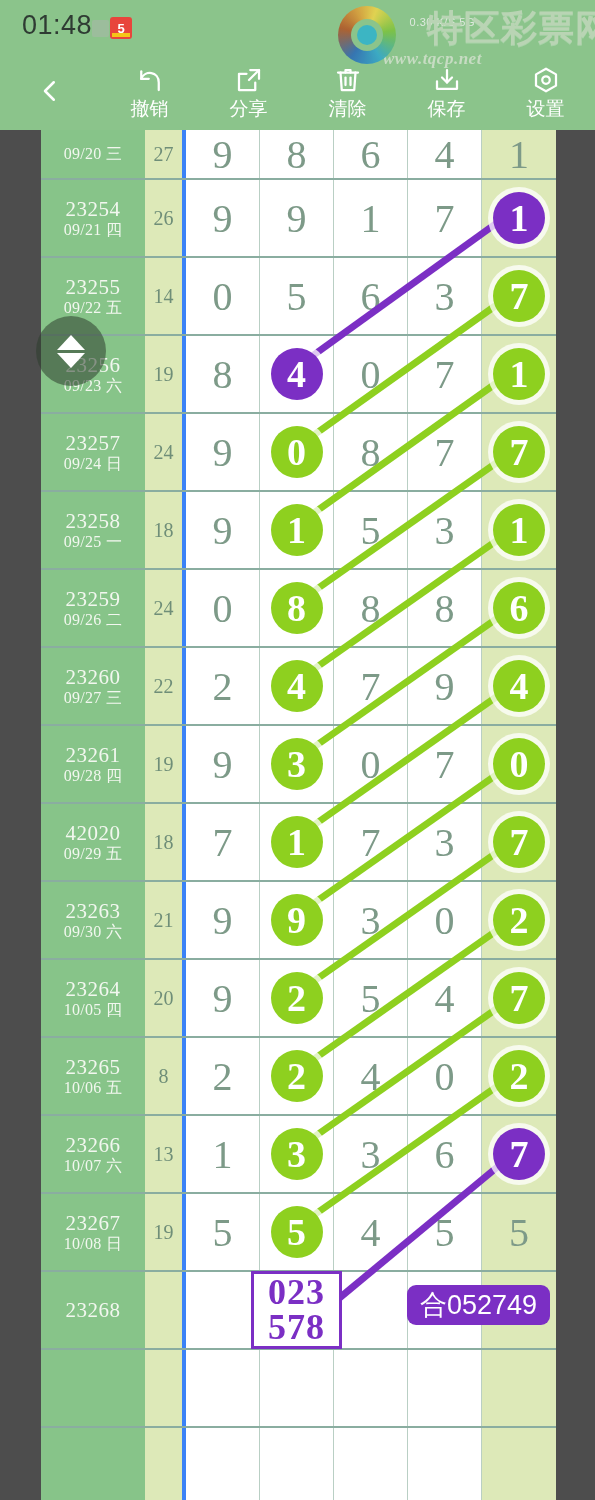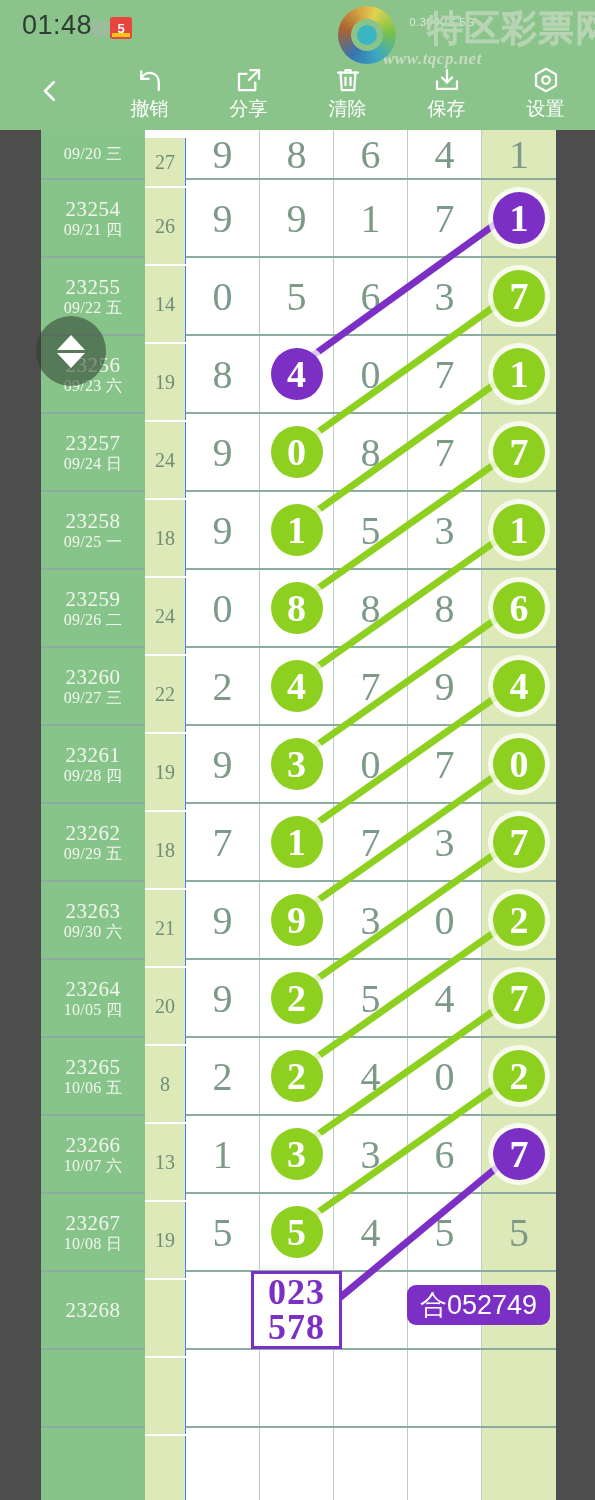--- a/index.html
+++ b/index.html
@@ -110,23 +110,23 @@
   .issue-no{
     font-family:"Liberation Serif", serif;
     font-size:21px; color:#f2f7ef; letter-spacing:.5px; line-height:1;
   }
   .issue-date{
     font-family:"Liberation Serif", serif;
     font-size:16px; color:#f2f7ef; letter-spacing:.3px; line-height:1;
   }
 
   .c-sum{
-    position:absolute; left:104px; top:8px; width:41px; height:100%;
+    position:absolute; left:104px; top:0; width:41px; height:100%;
     background:#dde9b8;
-    border-right:1px solid #3b82f6;
+    border-right:4px solid #3b82f6;
     display:flex; align-items:center; justify-content:center;
     font-family:"Liberation Serif", serif;
     font-size:20px; color:#6f8e78;
   }
 
   .c-d{
     position:absolute; top:0; width:74px; height:100%;
     border-right:1px solid #b9cfc4;
     display:flex; align-items:center; justify-content:center;
     font-family:"Liberation Serif", serif;
@@ -403,21 +403,21 @@
           <span class="ball green">3</span>
         </div>
         <div class="c-d d2">0</div>
         <div class="c-d d3">7</div>
         <div class="c-d d4">
           <span class="ball green">0</span>
         </div>
       </div>
       <div class="row">
         <div class="c-issue">
-          <div class="issue-no">23262</div>
+          <div class="issue-no">42020</div>
           <div class="issue-date">09/29 五</div>
         </div>
         <div class="c-sum">18</div>
         <div class="c-d d0">7</div>
         <div class="c-d d1">
           <span class="ball green">1</span>
         </div>
         <div class="c-d d2">7</div>
         <div class="c-d d3">3</div>
         <div class="c-d d4">

